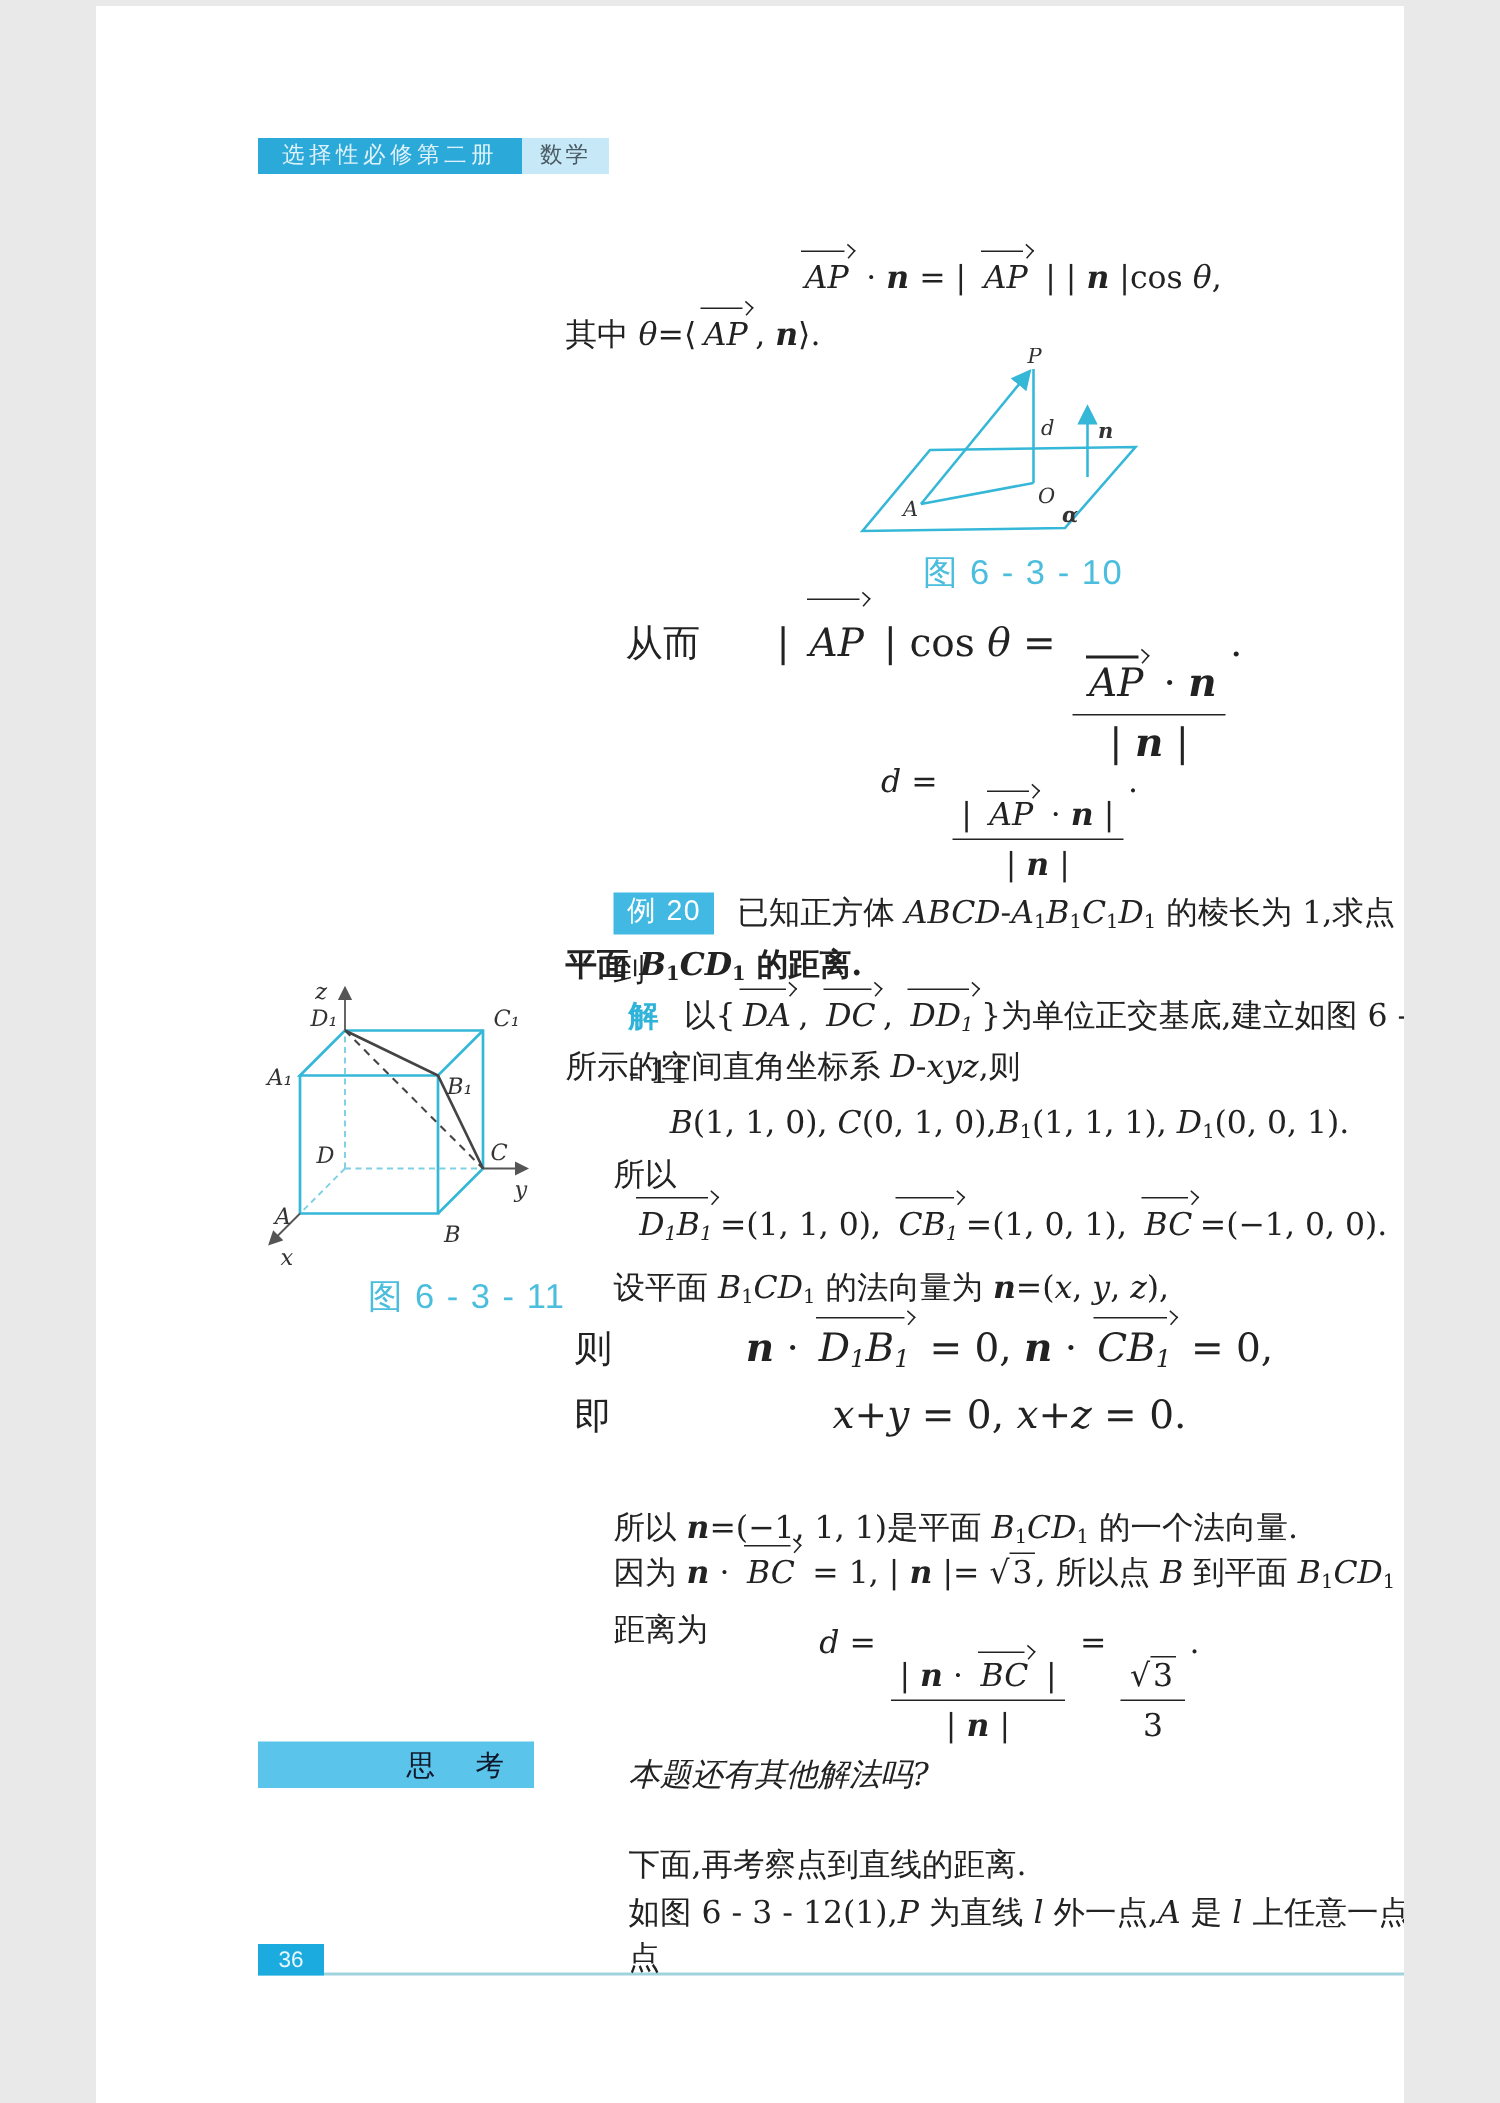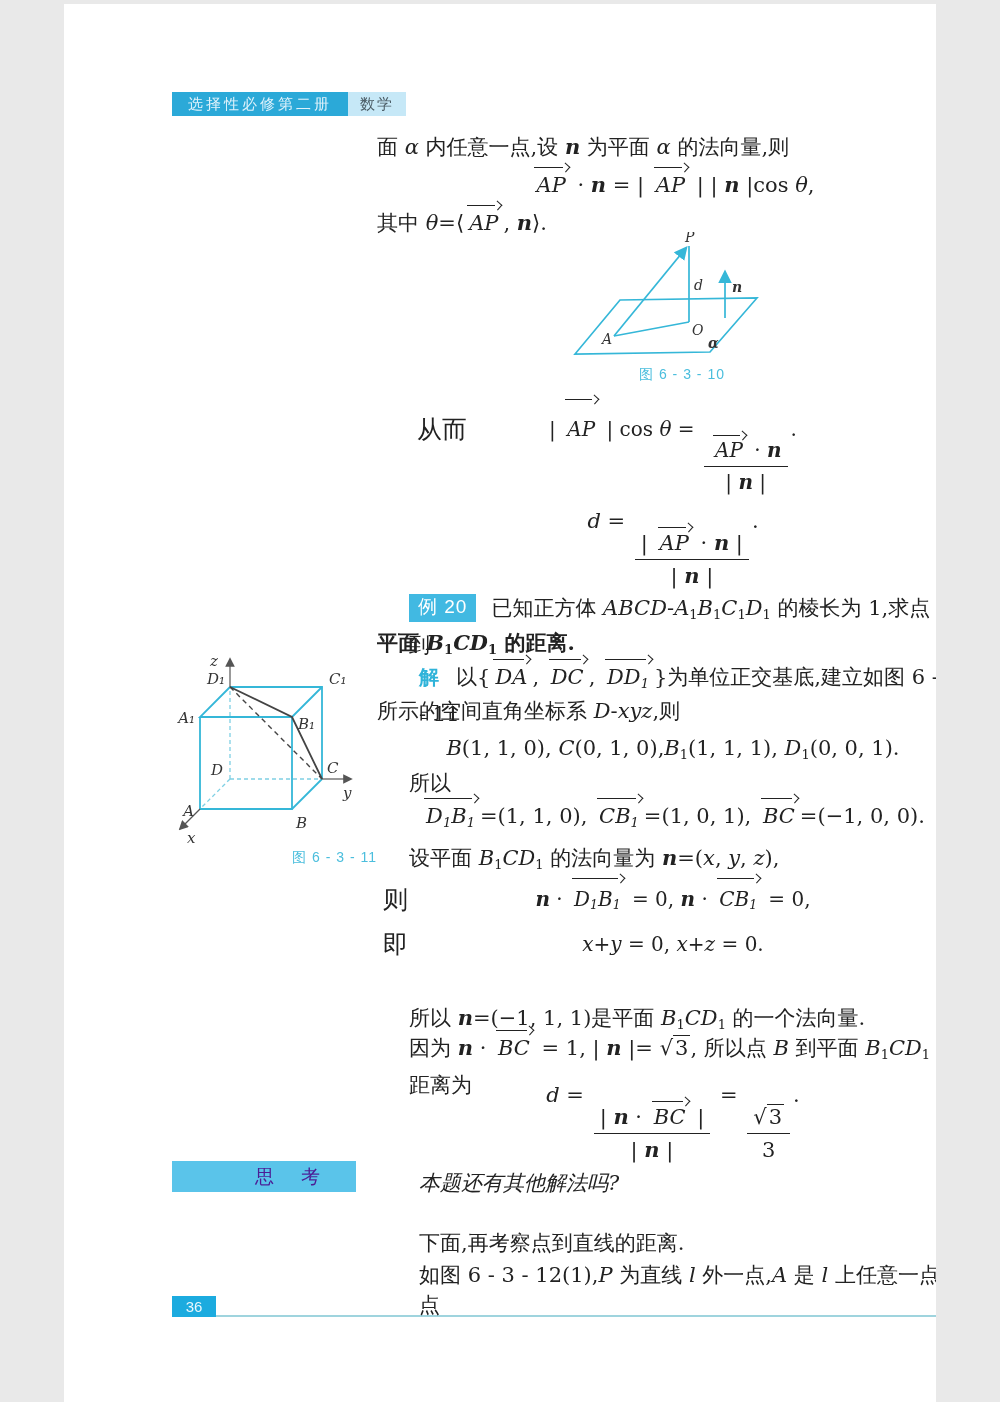--- a/index.html
+++ b/index.html
@@ -14,21 +14,21 @@
 
   
   .content{position:absolute;left:313px;top:0;width:592px;height:1402px;}
   .blk{position:absolute;left:0;width:592px;font-size:21px;line-height:30px;}
   .center{text-align:center;}
   .ind42{padding-left:42px;box-sizing:border-box;}
   .ind32{padding-left:32px;box-sizing:border-box;}
 
   .row{position:absolute;left:0;width:592px;}
   .row .side{position:absolute;top:50%;transform:translateY(-50%);font-size:25px;}
-  .row .fx{display:block;text-align:center;font-size:20px;}
+  .row .fx{display:block;text-align:center;font-size:26px;}
   .rowA{height:54px;} .rowA .fx{line-height:54px;}
   .rowB{height:36px;} .rowB .fx{line-height:36px;}
 
   
   .it{font-style:italic;}
   .bi{font-style:italic;font-weight:bold;}
   .sub{font-size:0.62em;vertical-align:-0.28em;letter-spacing:0;}
   .vec{position:relative;display:inline-block;font-style:italic;margin:0 2px;padding:0 3px;}
   .vec::before{content:"";position:absolute;top:-3px;left:1px;right:6px;height:1.4px;background:#222;}
   .vec::after{content:"";position:absolute;top:-6.5px;right:0;width:6px;height:6px;
@@ -43,27 +43,27 @@
   
   .badge{display:inline-block;background:#41b9e2;color:#ffffff;padding:0 9px 2px;
          font-family:"Liberation Sans",sans-serif;font-size:19px;line-height:26px;
          vertical-align:2px;margin-right:15px;letter-spacing:1px;}
   .solve-label{color:#2fb3d9;font-weight:bold;font-family:"Liberation Sans",sans-serif;
                font-size:20px;margin-right:17px;}
 
   
   .figsvg{position:absolute;}
   .figcap{position:absolute;text-align:center;color:#4bbedd;
-          font-family:"Liberation Sans",sans-serif;font-size:14px;letter-spacing:1px;}
+          font-family:"Liberation Sans",sans-serif;font-size:23px;letter-spacing:1px;}
 
   
   .think-box{position:absolute;left:108px;top:1157px;width:184px;height:31px;background:#5ac4ea;
-             color:#4c1d95;font-family:"Liberation Sans",sans-serif;font-size:19px;
+             color:#0f172a;font-family:"Liberation Sans",sans-serif;font-size:19px;
              display:flex;align-items:center;justify-content:flex-end;
-             padding-right:32px;box-sizing:border-box;letter-spacing:4px;}
+             padding-right:16px;box-sizing:border-box;letter-spacing:4px;}
   .think-q{font-style:italic;}
 
   
   .footer-line{position:absolute;left:108px;top:1311px;width:787px;height:2px;background:#9fd4de;}
   .footer-box{position:absolute;left:108px;top:1292px;width:44px;height:21px;background:#1cabdf;
               color:#e8f7fd;font-family:"Liberation Sans",sans-serif;font-size:15px;
               display:flex;align-items:center;justify-content:center;}
 
   svg text{font-family:"DejaVu Serif","Liberation Serif",serif;}
   .svgit{font-style:italic;}
@@ -126,21 +126,20 @@
   </svg>
   <div class="figcap" style="left:93px;top:845px;width:220px;text-align:right;">图 6 - 3 - 11</div>
 
   <div class="think-box">思　考</div>
 
   <div class="footer-line"></div>
   <div class="footer-box">36</div>
 
   <div class="content">
 
-    <div class="blk" style="top:128px;">面 <span class="it">α</span> 内任意一点,设 <span class="bi">n</span> 为平面 <span class="it">α</span> 的法向量,则</div>
     <div class="blk center" style="top:166px;"><span class="vec"><span class="it">AP</span></span> · <span class="bi">n</span> = | <span class="vec"><span class="it">AP</span></span> | | <span class="bi">n</span> |cos <span class="it">θ</span>,</div>
     <div class="blk" style="top:204px;">其中 <span class="it">θ</span>=⟨<span class="vec"><span class="it">AP</span></span>, <span class="bi">n</span>⟩.</div>
 
     <svg class="figsvg" style="left:185px;top:228px;" width="240" height="130" viewBox="0 0 240 130">
       <defs>
         <marker id="mCyan" viewBox="0 0 8 8" refX="6.5" refY="4" markerWidth="8" markerHeight="8" orient="auto">
           <path d="M0,0 L8,4 L0,8 z" fill="#35b7d8"></path>
         </marker>
       </defs>
       <g stroke="#35b7d8" stroke-width="1.7" fill="none">

